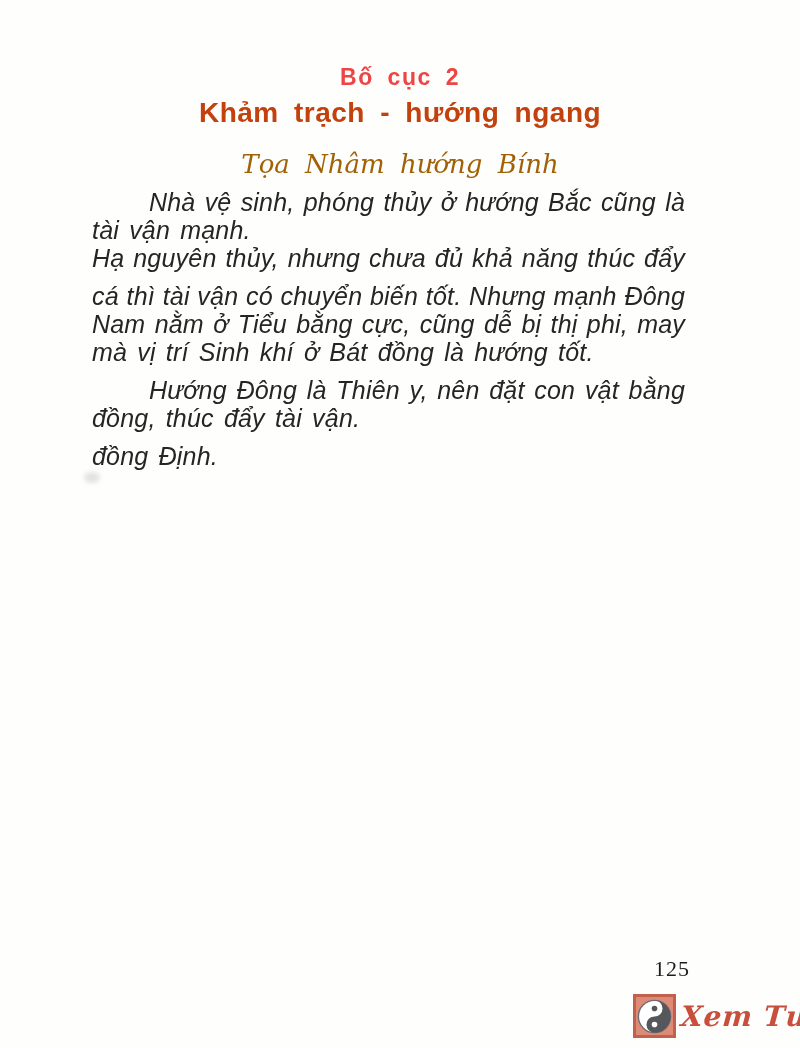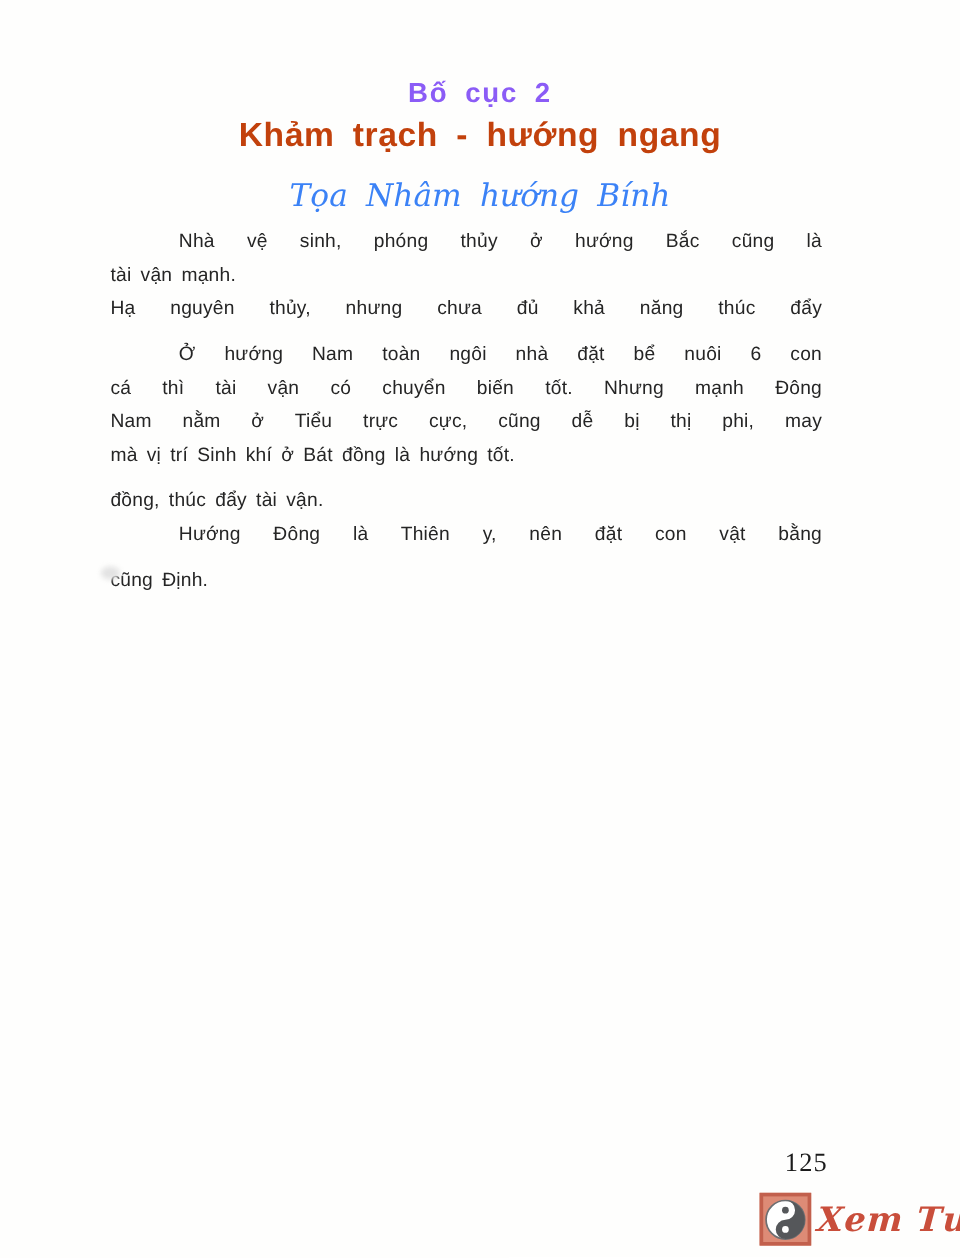--- a/index.html
+++ b/index.html
@@ -19,21 +19,21 @@
   .kicker {
     position: absolute;
     top: 64px;
     left: 0;
     width: 100%;
     text-align: center;
     font-size: 23px;
     font-weight: bold;
     letter-spacing: 1.5px;
     word-spacing: 6px;
-    color: #8b5cf6;
+    color: #ef4444;
   }
   .title {
     position: absolute;
     top: 97px;
     left: 0;
     width: 100%;
     margin: 0;
     text-align: center;
     font-size: 28px;
     font-weight: bold;
@@ -44,38 +44,39 @@
   .subtitle {
     position: absolute;
     top: 149px;
     left: 0;
     width: 100%;
     text-align: center;
     font-family: "DejaVu Serif", serif;
     font-style: italic;
     font-size: 26px;
     word-spacing: 7px;
-    color: #3b82f6;
+    color: #a16207;
   }
   .body-text {
     position: absolute;
     top: 188px;
     left: 92px;
     width: 593px;
   }
   .paragraph {
     margin: 0 0 10px 0;
   }
   .line {
-    font-size: 16px;
+    font-size: 25px;
     line-height: 28px;
     letter-spacing: 0.2px;
     text-align: justify;
     text-align-last: justify;
     white-space: normal;
+    font-style: italic;
   }
   .line.first {
     text-indent: 57px;
   }
   .line.last {
     text-align: left;
     text-align-last: left;
     word-spacing: 3px;
   }
   .scan-smudge {
@@ -143,31 +144,30 @@
 
   <div class="subtitle">Tọa Nhâm hướng Bính</div>
 
   <div class="body-text">
       <div class="paragraph">
         <div class="line first">Nhà vệ sinh, phóng thủy ở hướng Bắc cũng là</div>
         <div class="line last">tài vận mạnh.</div>
         <div class="line">Hạ nguyên thủy, nhưng chưa đủ khả năng thúc đẩy</div>
       </div>
       <div class="paragraph">
-        <div class="line first">Ở hướng Nam toàn ngôi nhà đặt bể nuôi 6 con</div>
         <div class="line">cá thì tài vận có chuyển biến tốt. Nhưng mạnh Đông</div>
-        <div class="line">Nam nằm ở Tiểu trực cực, cũng dễ bị thị phi, may</div>
+        <div class="line">Nam nằm ở Tiểu bằng cực, cũng dễ bị thị phi, may</div>
         <div class="line last">mà vị trí Sinh khí ở Bát đồng là hướng tốt.</div>
       </div>
       <div class="paragraph">
+        <div class="line first">Hướng Đông là Thiên y, nên đặt con vật bằng</div>
         <div class="line last">đồng, thúc đẩy tài vận.</div>
-        <div class="line first">Hướng Đông là Thiên y, nên đặt con vật bằng</div>
       </div>
       <div class="paragraph">
-        <div class="line last">cũng Định.</div>
+        <div class="line last">đồng Định.</div>
       </div>
     </div>
 
   <div class="scan-smudge"></div>
 
   <div class="page-number">125</div>
 
   <div class="watermark">
     <span class="wm-icon">
       <svg viewBox="0 0 100 100" aria-hidden="true">

